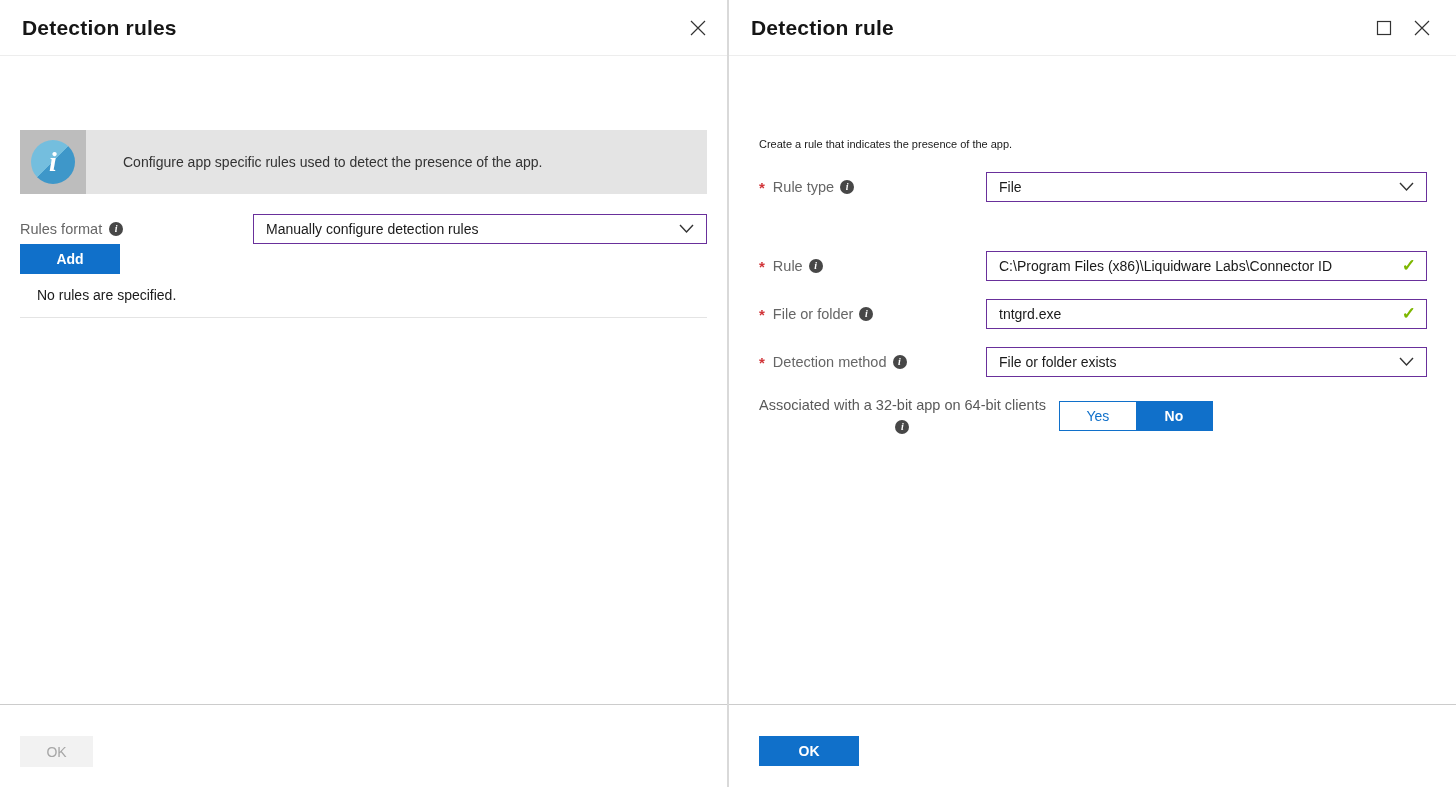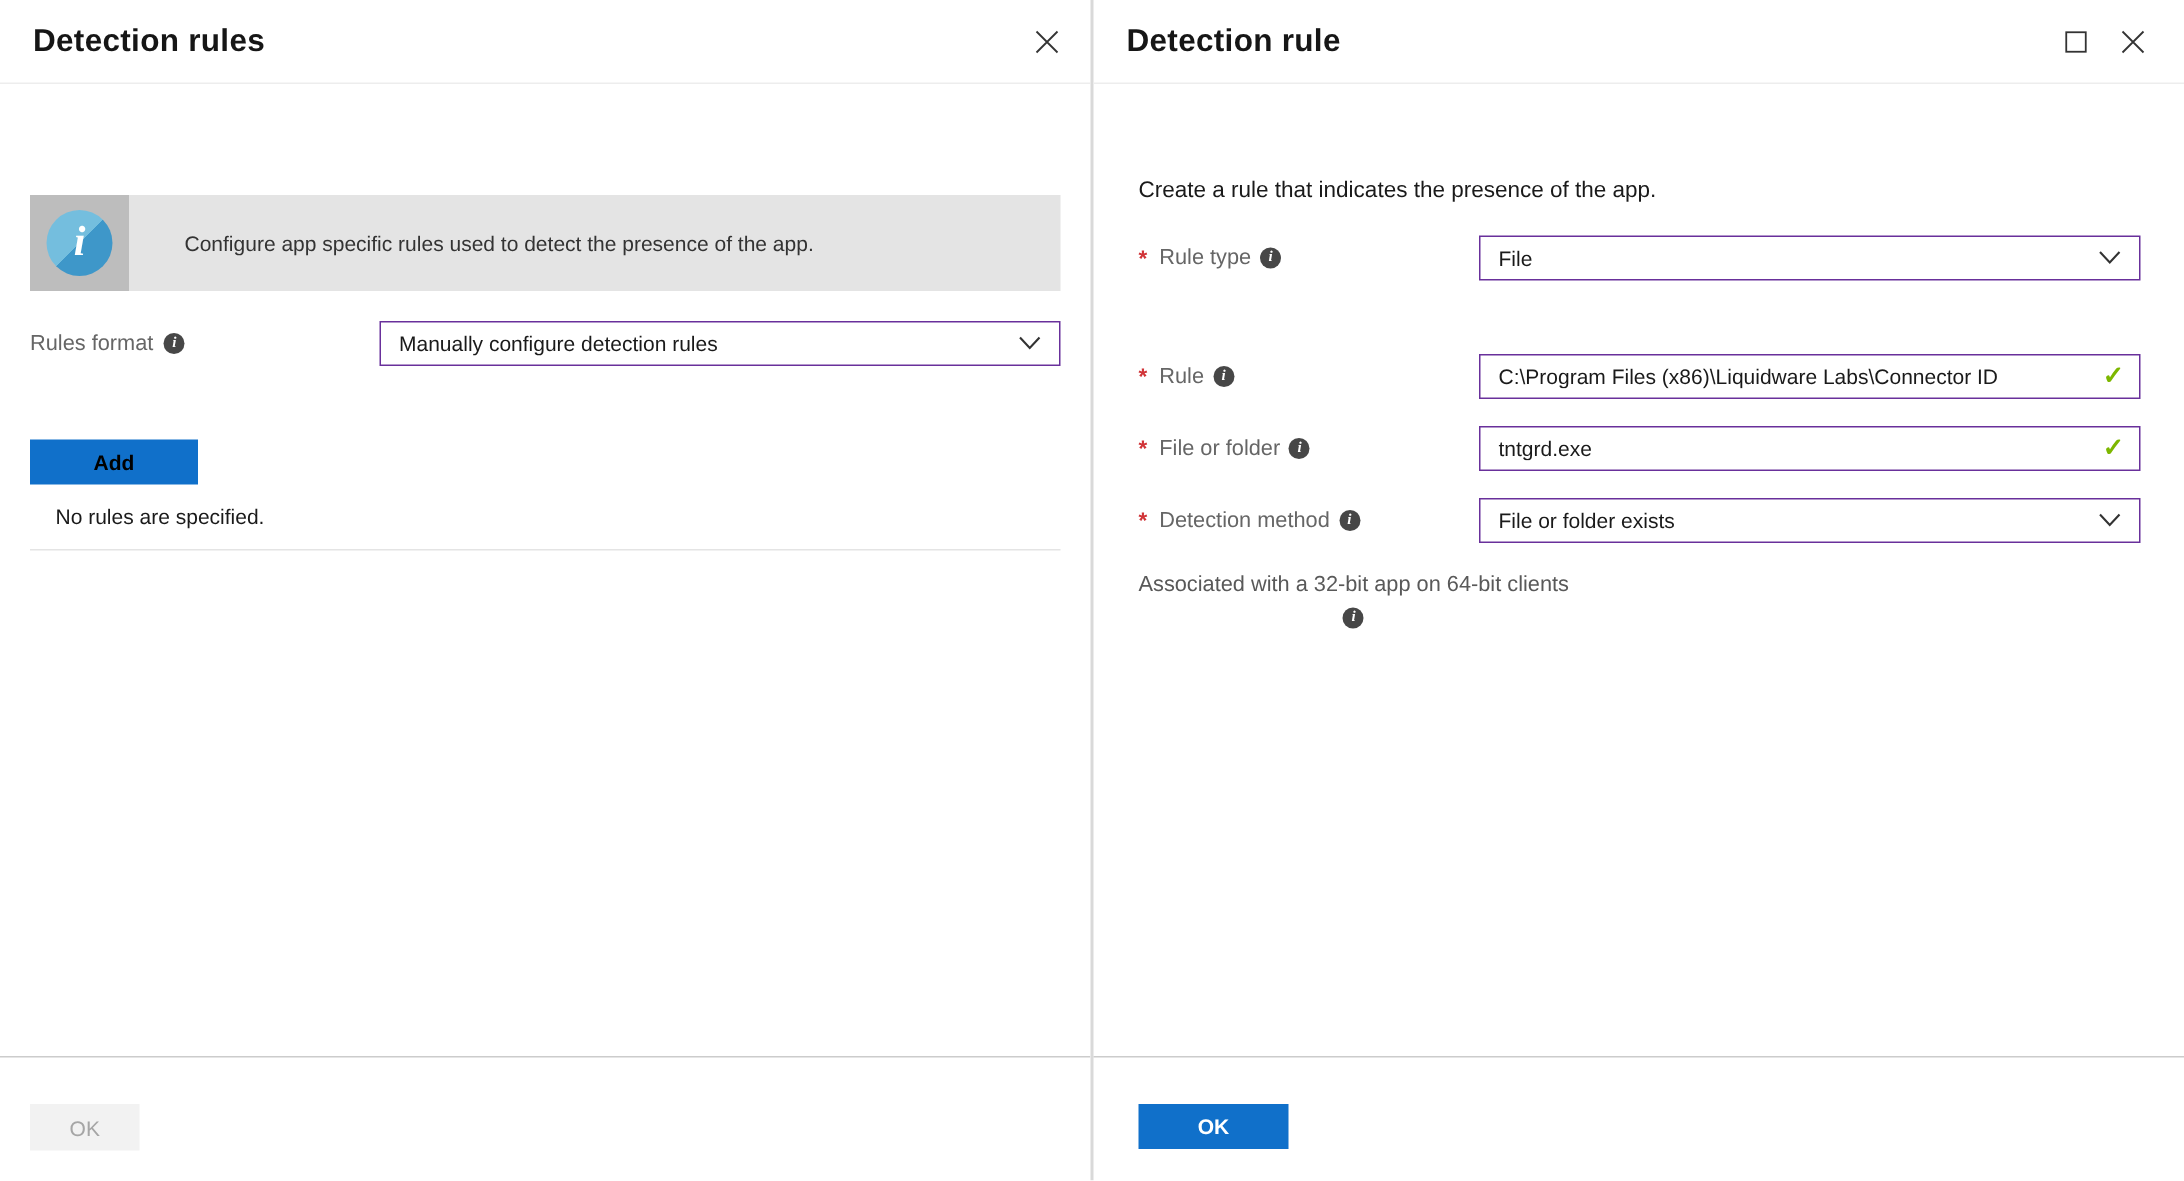--- a/index.html
+++ b/index.html
@@ -46,21 +46,21 @@
     font-family:"Liberation Serif", serif; flex:0 0 auto;
   }
   .select-box {
     height:30px; border:1px solid #69309b; background:#fff; cursor:pointer;
     display:flex; align-items:center; justify-content:space-between;
     padding:12px 12px; font-size:14px; color:#1a1a1a; flex:1 1 auto;
   }
   .chev { flex:0 0 auto; margin-left:10px; }
 
   .add-btn {
-    margin-top:49px; width:112px; height:30px; background:#1070ca; color:#000000;
+    width:100px; height:30px; background:#1070ca; color:#ffffff;
     border:none; font-family:inherit; font-size:14px; font-weight:bold; cursor:pointer; display:block;
   }
   .table-head {
     margin-top:19px; display:flex; padding-bottom:11px; border-bottom:1px solid #afafaf;
     font-size:11.5px; font-weight:bold; color:#1a1a1a; letter-spacing:0.3px;
   }
   .col-type { width:352px; padding-left:17px; }
   .col-path { flex:1; }
   .empty-row { padding:13px 0 14px 17px; font-size:14px; color:#1a1a1a; border-bottom:1px solid #e4e4e4; }
 
@@ -69,21 +69,21 @@
   .ok-disabled {
     width:73px; height:31px; background:#f2f2f2; color:#a6a6a6; border:none;
     font-family:inherit; font-size:14px; cursor:default;
   }
   .ok-primary {
     width:100px; height:30px; background:#1070ca; color:#fff; border:none;
     font-family:inherit; font-size:14px; font-weight:bold; cursor:pointer;
   }
 
   
-  .desc { margin-top:20px; font-size:15px; color:#1a1a1a; }
+  .desc { margin-top:40px; font-size:11px; color:#1a1a1a; }
   .r-row { display:flex; align-items:center; }
   .r-label { flex:0 0 227px; color:#666; font-size:14.5px; display:flex; align-items:center; gap:6px; }
   .req { color:#d13438; font-size:15px; font-weight:bold; margin-right:2px; }
   .r-control { flex:1 1 auto; position:relative; display:flex; }
   .text-box {
     height:30px; width:100%; border:1px solid #69309b; background:#fff;
     padding:0 34px 0 12px; font-size:14px; color:#1a1a1a; font-family:inherit;
   }
   .valid-check {
     position:absolute; right:11px; top:50%; transform:translateY(-52%);
@@ -226,19 +226,23 @@
           </span>
         </div>
       </div>
     </div>
 
     <div class="toggle-row">
       <div class="toggle-label">
         <span>Associated with a 32-bit app on 64-bit clients</span>
         <span class="info-dot">i</span>
       </div>
+      <div class="toggle">
+        <div class="toggle-opt off">Yes</div>
+        <div class="toggle-opt on">No</div>
+      </div>
     </div>
   </div>
 
   <footer class="panel-footer">
     <button class="ok-primary">OK</button>
   </footer>
 </section>
 
 </body></html>

